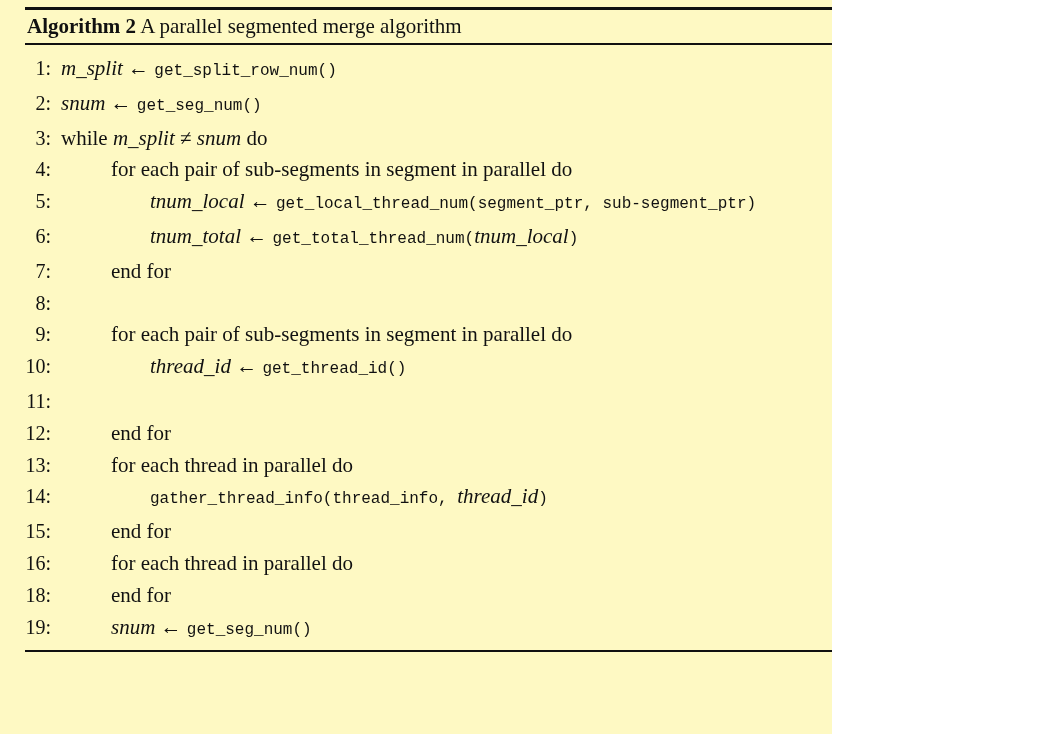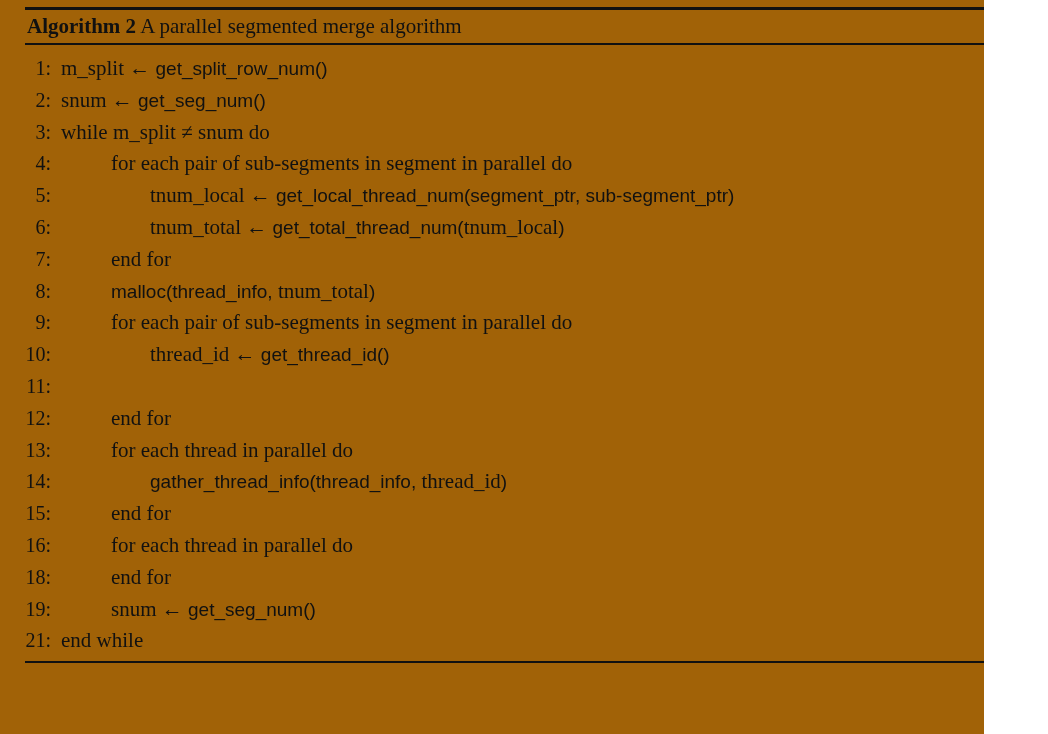--- a/index.html
+++ b/index.html
@@ -2,23 +2,23 @@
 <html><head>
 <meta charset="utf-8">
 <style>
   html, body {
     margin: 0;
     padding: 0;
     background: #ffffff;
   }
   .page {
     position: relative;
-    width: 984px;
+    width: 832px;
     height: 734px;
-    background: #a16207;
+    background: #fef9c3;
     color: #111111;
     font-family: "Liberation Serif", serif;
     overflow: hidden;
   }
   .algo-table {
     position: absolute;
     left: 25px;
     top: 7px;
     width: 1015px;
   }
@@ -63,27 +63,28 @@
   .content {
     white-space: pre;
   }
   .seg-kw {
     font-weight: normal;
   }
   .seg-plain {
     font-weight: normal;
   }
   .seg-var {
+    font-style: italic;
   }
   .seg-sym {
     font-style: normal;
   }
   .seg-code {
-    font-family: Liberation Sans, sans-serif;
-    font-size: 19px;
+    font-family: Liberation Mono, monospace;
+    font-size: 16px;
   }
 </style>
 </head>
 <body>
 
 <div class="page">
   <div class="algo-table">
     <div class="rule-top"></div>
     <div class="caption">
       <span class="label">Algorithm 2</span><span> </span><span>A parallel segmented merge algorithm</span>
@@ -113,21 +114,20 @@
         <div class="line">
     <span class="num">6:</span>
     <span class="content" style="padding-left: 89px;"><span class="seg-var">tnum_total</span><span class="seg-sym"> ← </span><span class="seg-code">get_total_thread_num(</span><span class="seg-var">tnum_local</span><span class="seg-code">)</span></span>
   </div>
         <div class="line">
     <span class="num">7:</span>
     <span class="content" style="padding-left: 50px;"><span class="seg-kw">end for</span></span>
   </div>
         <div class="line">
     <span class="num">8:</span>
-    <span class="content" style="padding-left: 50px;"><span class="seg-code">malloc(thread_info, </span><span class="seg-var">tnum_total</span><span class="seg-code">)</span></span>
   </div>
         <div class="line">
     <span class="num">9:</span>
     <span class="content" style="padding-left: 50px;"><span class="seg-kw">for each </span><span class="seg-plain">pair of sub-segments in segment </span><span class="seg-kw">in parallel do</span></span>
   </div>
         <div class="line">
     <span class="num">10:</span>
     <span class="content" style="padding-left: 89px;"><span class="seg-var">thread_id</span><span class="seg-sym"> ← </span><span class="seg-code">get_thread_id()</span></span>
   </div>
         <div class="line">
@@ -154,20 +154,16 @@
     <span class="content" style="padding-left: 50px;"><span class="seg-kw">for each </span><span class="seg-plain">thread </span><span class="seg-kw">in parallel do</span></span>
   </div>
         <div class="line">
     <span class="num">18:</span>
     <span class="content" style="padding-left: 50px;"><span class="seg-kw">end for</span></span>
   </div>
         <div class="line">
     <span class="num">19:</span>
     <span class="content" style="padding-left: 50px;"><span class="seg-var">snum</span><span class="seg-sym"> ← </span><span class="seg-code">get_seg_num()</span></span>
   </div>
-        <div class="line">
-    <span class="num">21:</span>
-    <span class="content" style="padding-left: 0px;"><span class="seg-kw">end while</span></span>
-  </div>
       </div>
     <div class="rule-bottom"></div>
   </div>
 </div>
 
 </body></html>

